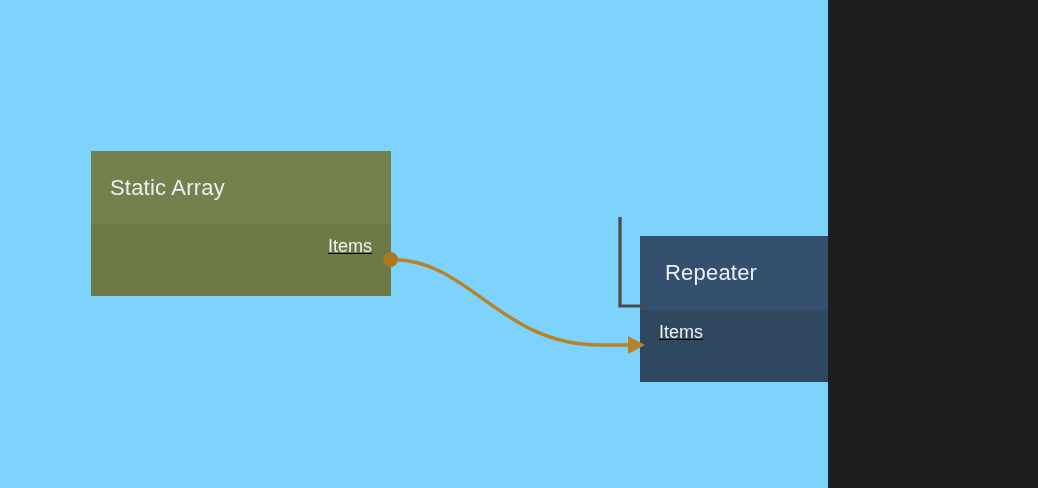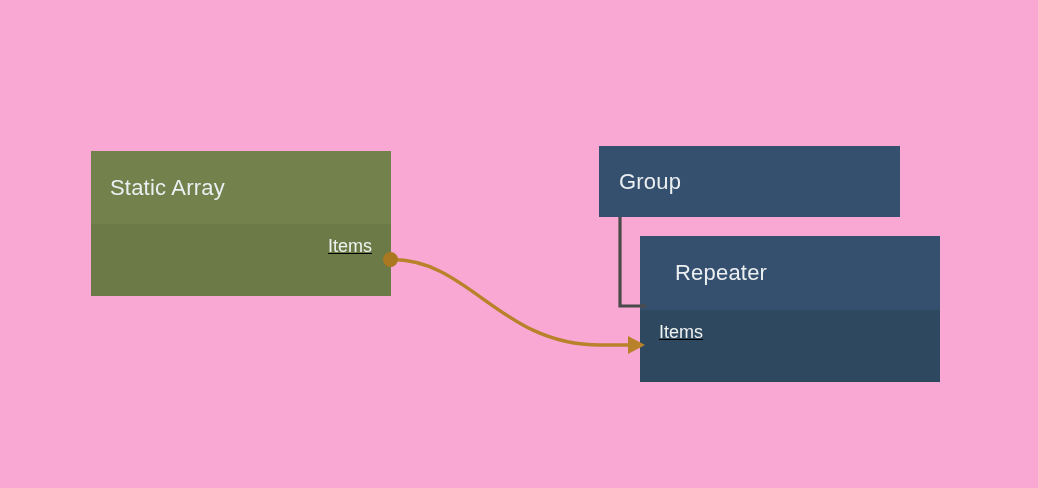--- a/index.html
+++ b/index.html
@@ -3,23 +3,23 @@
 <meta charset="utf-8">
 <title>Node Graph</title>
 <style>
   html, body {
     margin: 0;
     padding: 0;
     background: #1e1e1e;
   }
   #canvas {
     position: relative;
-    width: 1038px;
+    width: 828px;
     height: 488px;
-    background: #f9a8d4;
+    background: #7dd3fc;
     overflow: hidden;
     font-family: "Liberation Sans", "DejaVu Sans", sans-serif;
     -webkit-font-smoothing: antialiased;
   }
 
   
   .node {
     position: absolute;
     box-sizing: border-box;
     overflow: hidden;
@@ -109,21 +109,21 @@
   
   #node-repeater {
     left: 640px;
     top: 236px;
     width: 300px;
     height: 146px;
   }
   #node-repeater .node-header {
     height: 74px;
     background: #35506e;
-    padding-left: 35px;
+    padding-left: 25px;
   }
   #node-repeater .node-body {
     height: 72px;
     background: #2e485f;
   }
   #node-repeater .port-row {
     height: 44px;
     justify-content: flex-start;
     padding-left: 19px;
   }
@@ -162,25 +162,20 @@
     <div class="node-header">
       <span class="node-title">Static Array</span>
     </div>
     <div class="node-body">
       <div class="port-row">
         <span class="port-label">Items</span>
       </div>
     </div>
   </div>
 
-  <div class="node" id="node-group">
-    <div class="node-header">
-      <span class="node-title">Group</span>
-    </div>
-  </div>
 
   <div class="node" id="node-repeater">
     <div class="node-header">
       <span class="node-title">Repeater</span>
     </div>
     <div class="node-body">
       <div class="port-row">
         <span class="port-label">Items</span>
       </div>
     </div>

